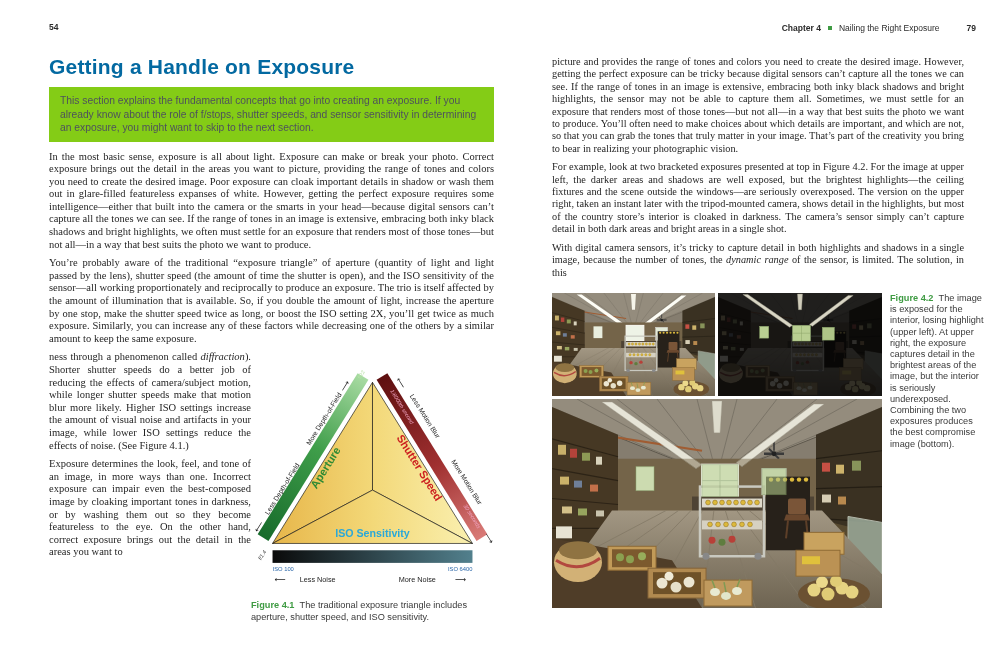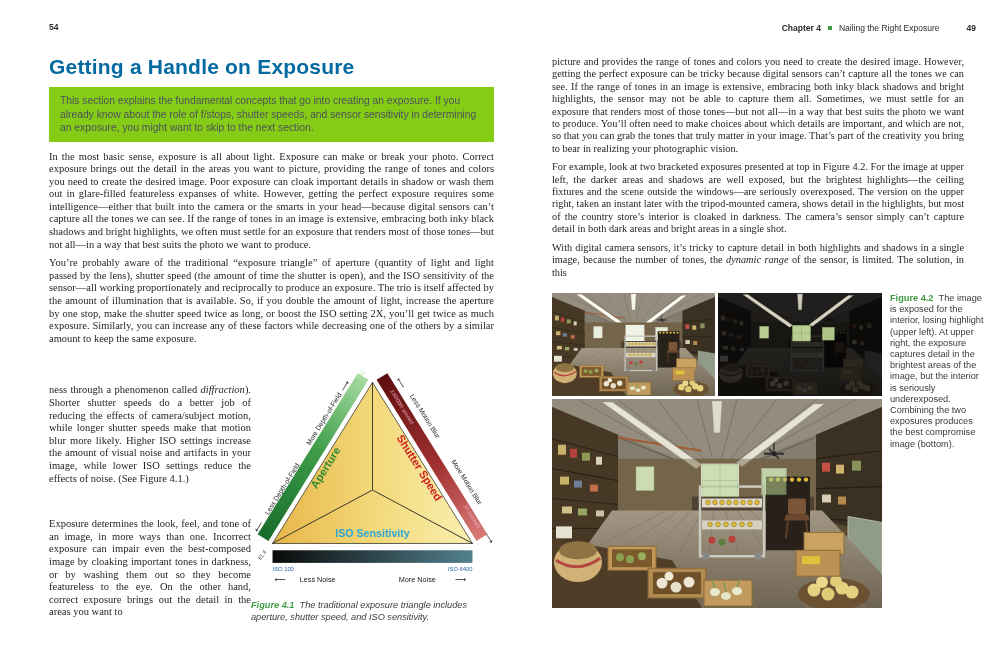--- a/index.html
+++ b/index.html
@@ -34,25 +34,25 @@
   }
 
   
   .body-p { width:445px; font-size:10.5px; line-height:12.6px; text-align:justify; margin:0 0 6px 0; }
   .page-right .body-p { width:412px; font-size:10.3px; line-height:12.4px; }
   .body-p i { font-style:italic; }
 
   
   .wrap-row { display:flex; width:445px; }
   .narrow-col { width:202px; }
-  .narrow-col .body-p { width:202px;margin-top:33px; }
+  .narrow-col .body-p { width:202px; }
   .fig1 { flex:1; margin-left:0px; margin-top:10px; }
   .fig-caption {
     font-family:"Liberation Sans", sans-serif; font-size:9.2px; line-height:11.2px;
-    color:#3a3a3a; margin-top:4px;font-style:italic;
+    color:#3a3a3a; margin-top:4px;
   }
   .fig-label { font-weight:bold; color:#3f9b43; }
 
   
   .fig2-row { display:flex; width:436px; margin-top:14px; }
   .photos { width:330px; }
   .photo-top-row { display:flex; gap:3px; margin-bottom:3px; }
   .photo { display:block; background:#222; }
   .fig2-caption {
     width:98px; margin-left:8px;
@@ -360,21 +360,21 @@
         </figcaption>
       </figure>
     </div>
   </div>
 
   <div class="page page-right">
     <div class="running-head rh-right">
       <span class="rh-chapter">Chapter 4</span>
       <span class="rh-sep"></span>
       <span>Nailing the Right Exposure</span>
-      <span class="rh-num">49</span>
+      <span class="rh-num">79</span>
     </div>
 
     <p class="body-p" style="margin-top:22px">picture and provides the range of tones and colors you need to create the desired image. However, getting the perfect exposure can be tricky because digital sensors can’t capture all the tones we can see. If the range of tones in an image is extensive, embracing both inky black shadows and bright highlights, the sensor may not be able to capture them all. Sometimes, we must settle for an exposure that renders most of those tones—but not all—in a way that best suits the photo we want to produce. You’ll often need to make choices about which details are important, and which are not, so that you can grab the tones that truly matter in your image. That’s part of the creativity you bring to bear in realizing your photographic vision.</p>
     <p class="body-p">For example, look at two bracketed exposures presented at top in Figure 4.2. For the image at upper left, the darker areas and shadows are well exposed, but the brightest highlights—the ceiling fixtures and the scene outside the windows—are seriously overexposed. The version on the upper right, taken an instant later with the tripod-mounted camera, shows detail in the highlights, but most of the country store’s interior is cloaked in darkness. The camera’s sensor simply can’t capture detail in both dark areas and bright areas in a single shot.</p>
     <p class="body-p">With digital camera sensors, it’s tricky to capture detail in both highlights and shadows in a single image, because the number of tones, the <i>dynamic range</i> of the sensor, is limited. The solution, in this</p>
 
     <div class="fig2-row">
       <div class="photos">
         <div class="photo-top-row">
           <svg class="photo" width="163" height="103" viewBox="0 0 330 210" preserveAspectRatio="none">

